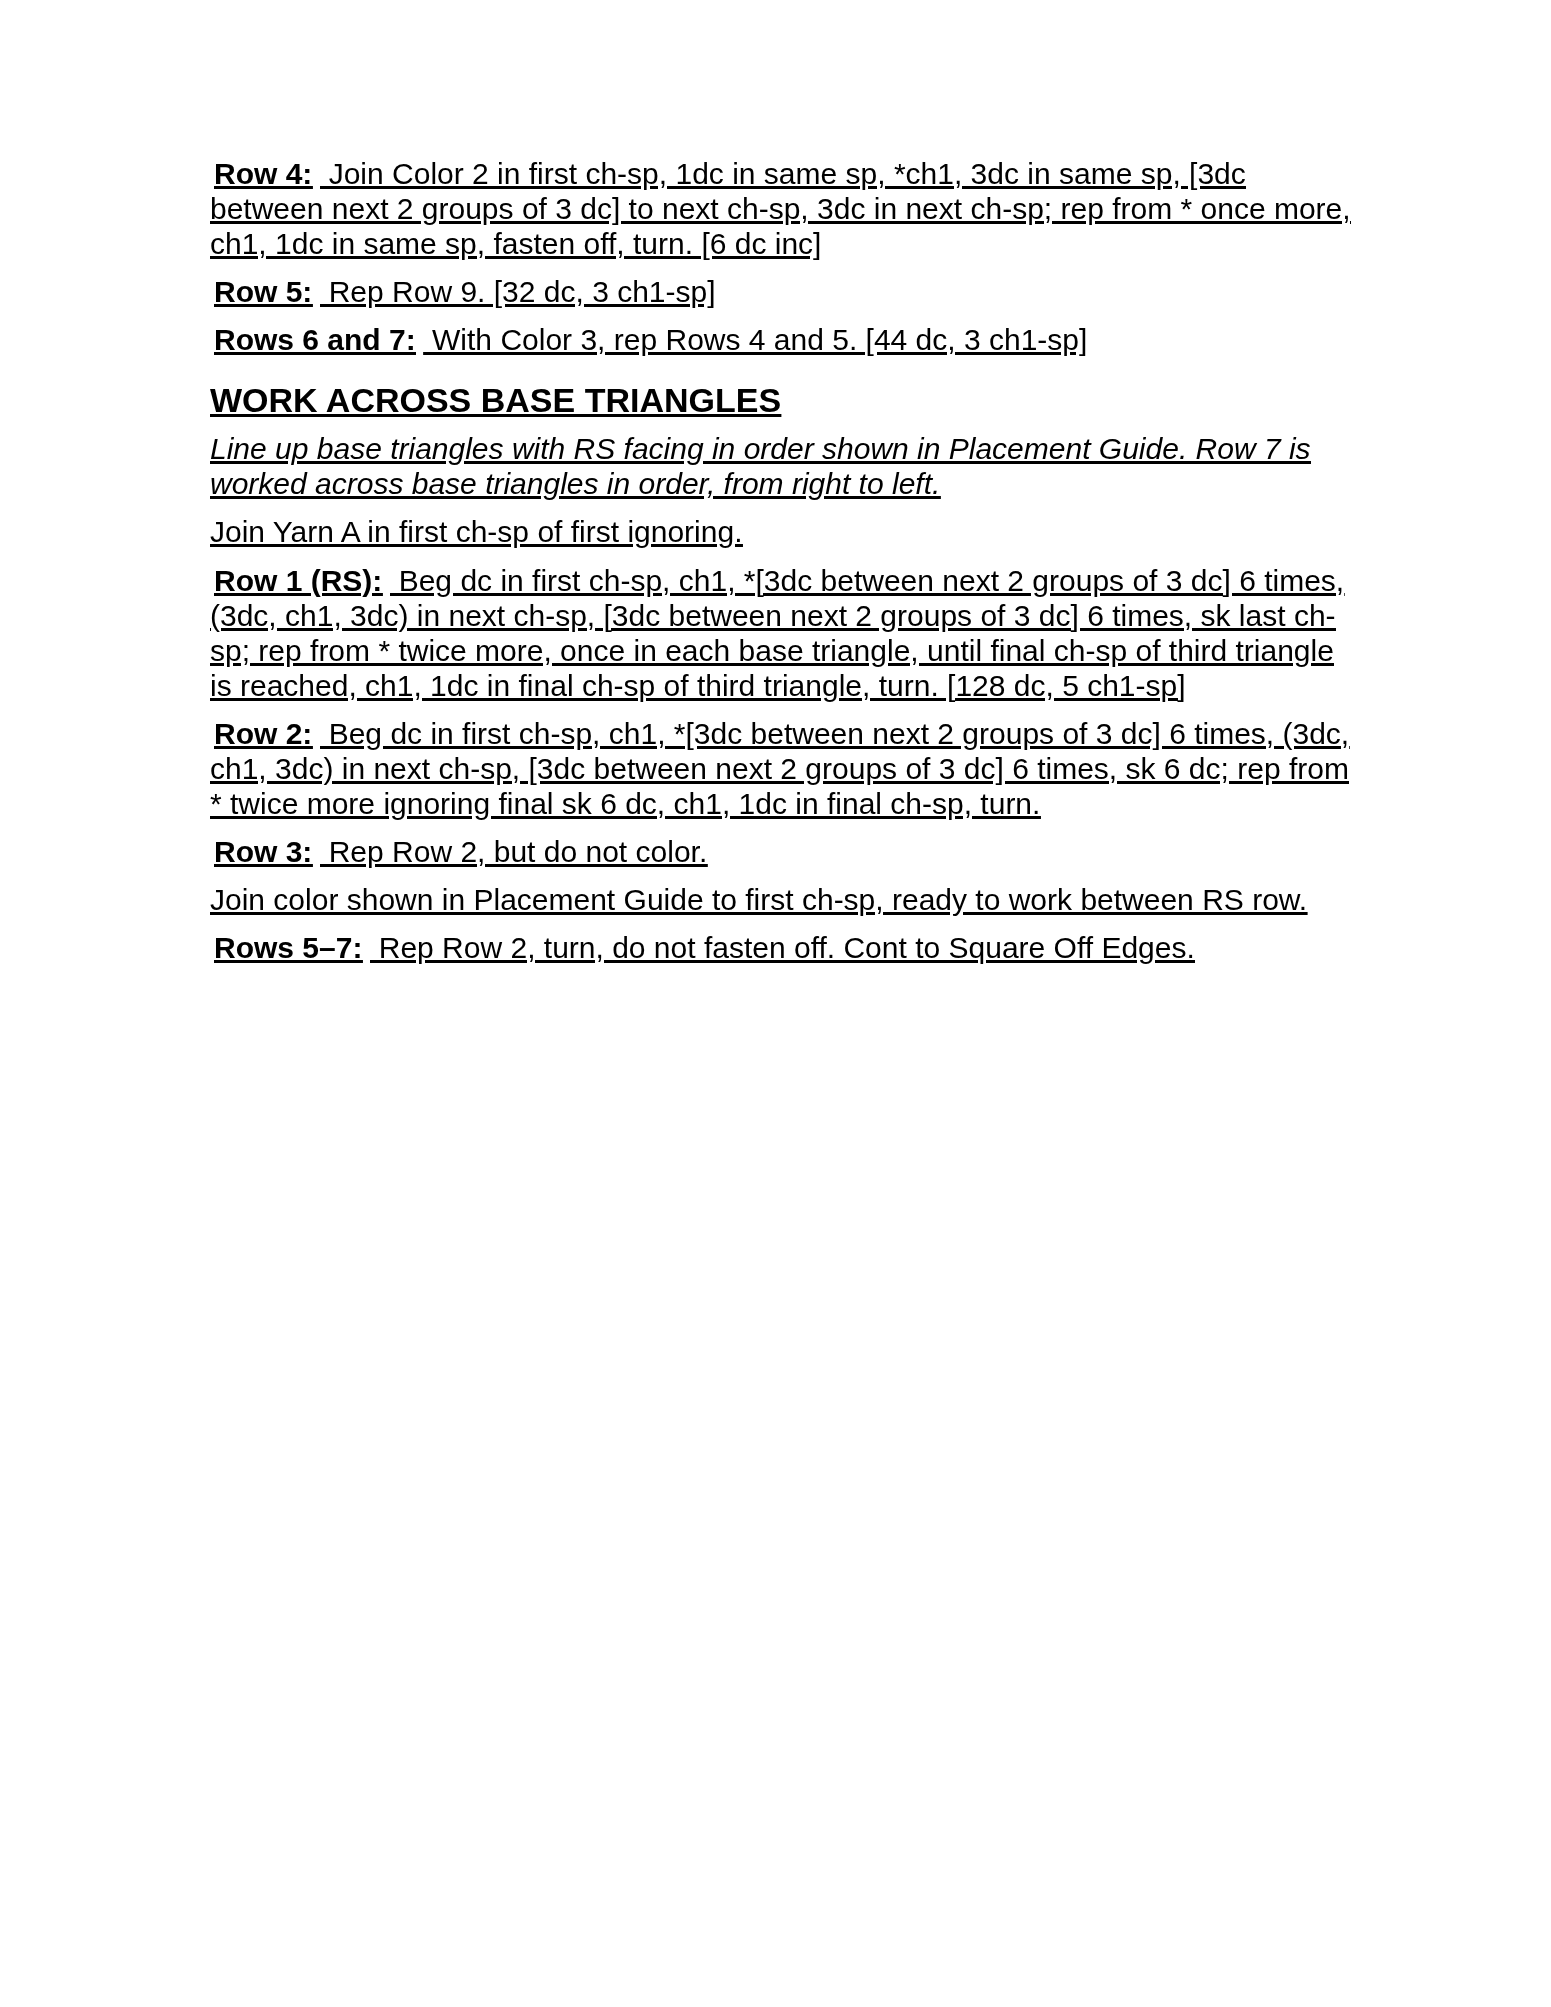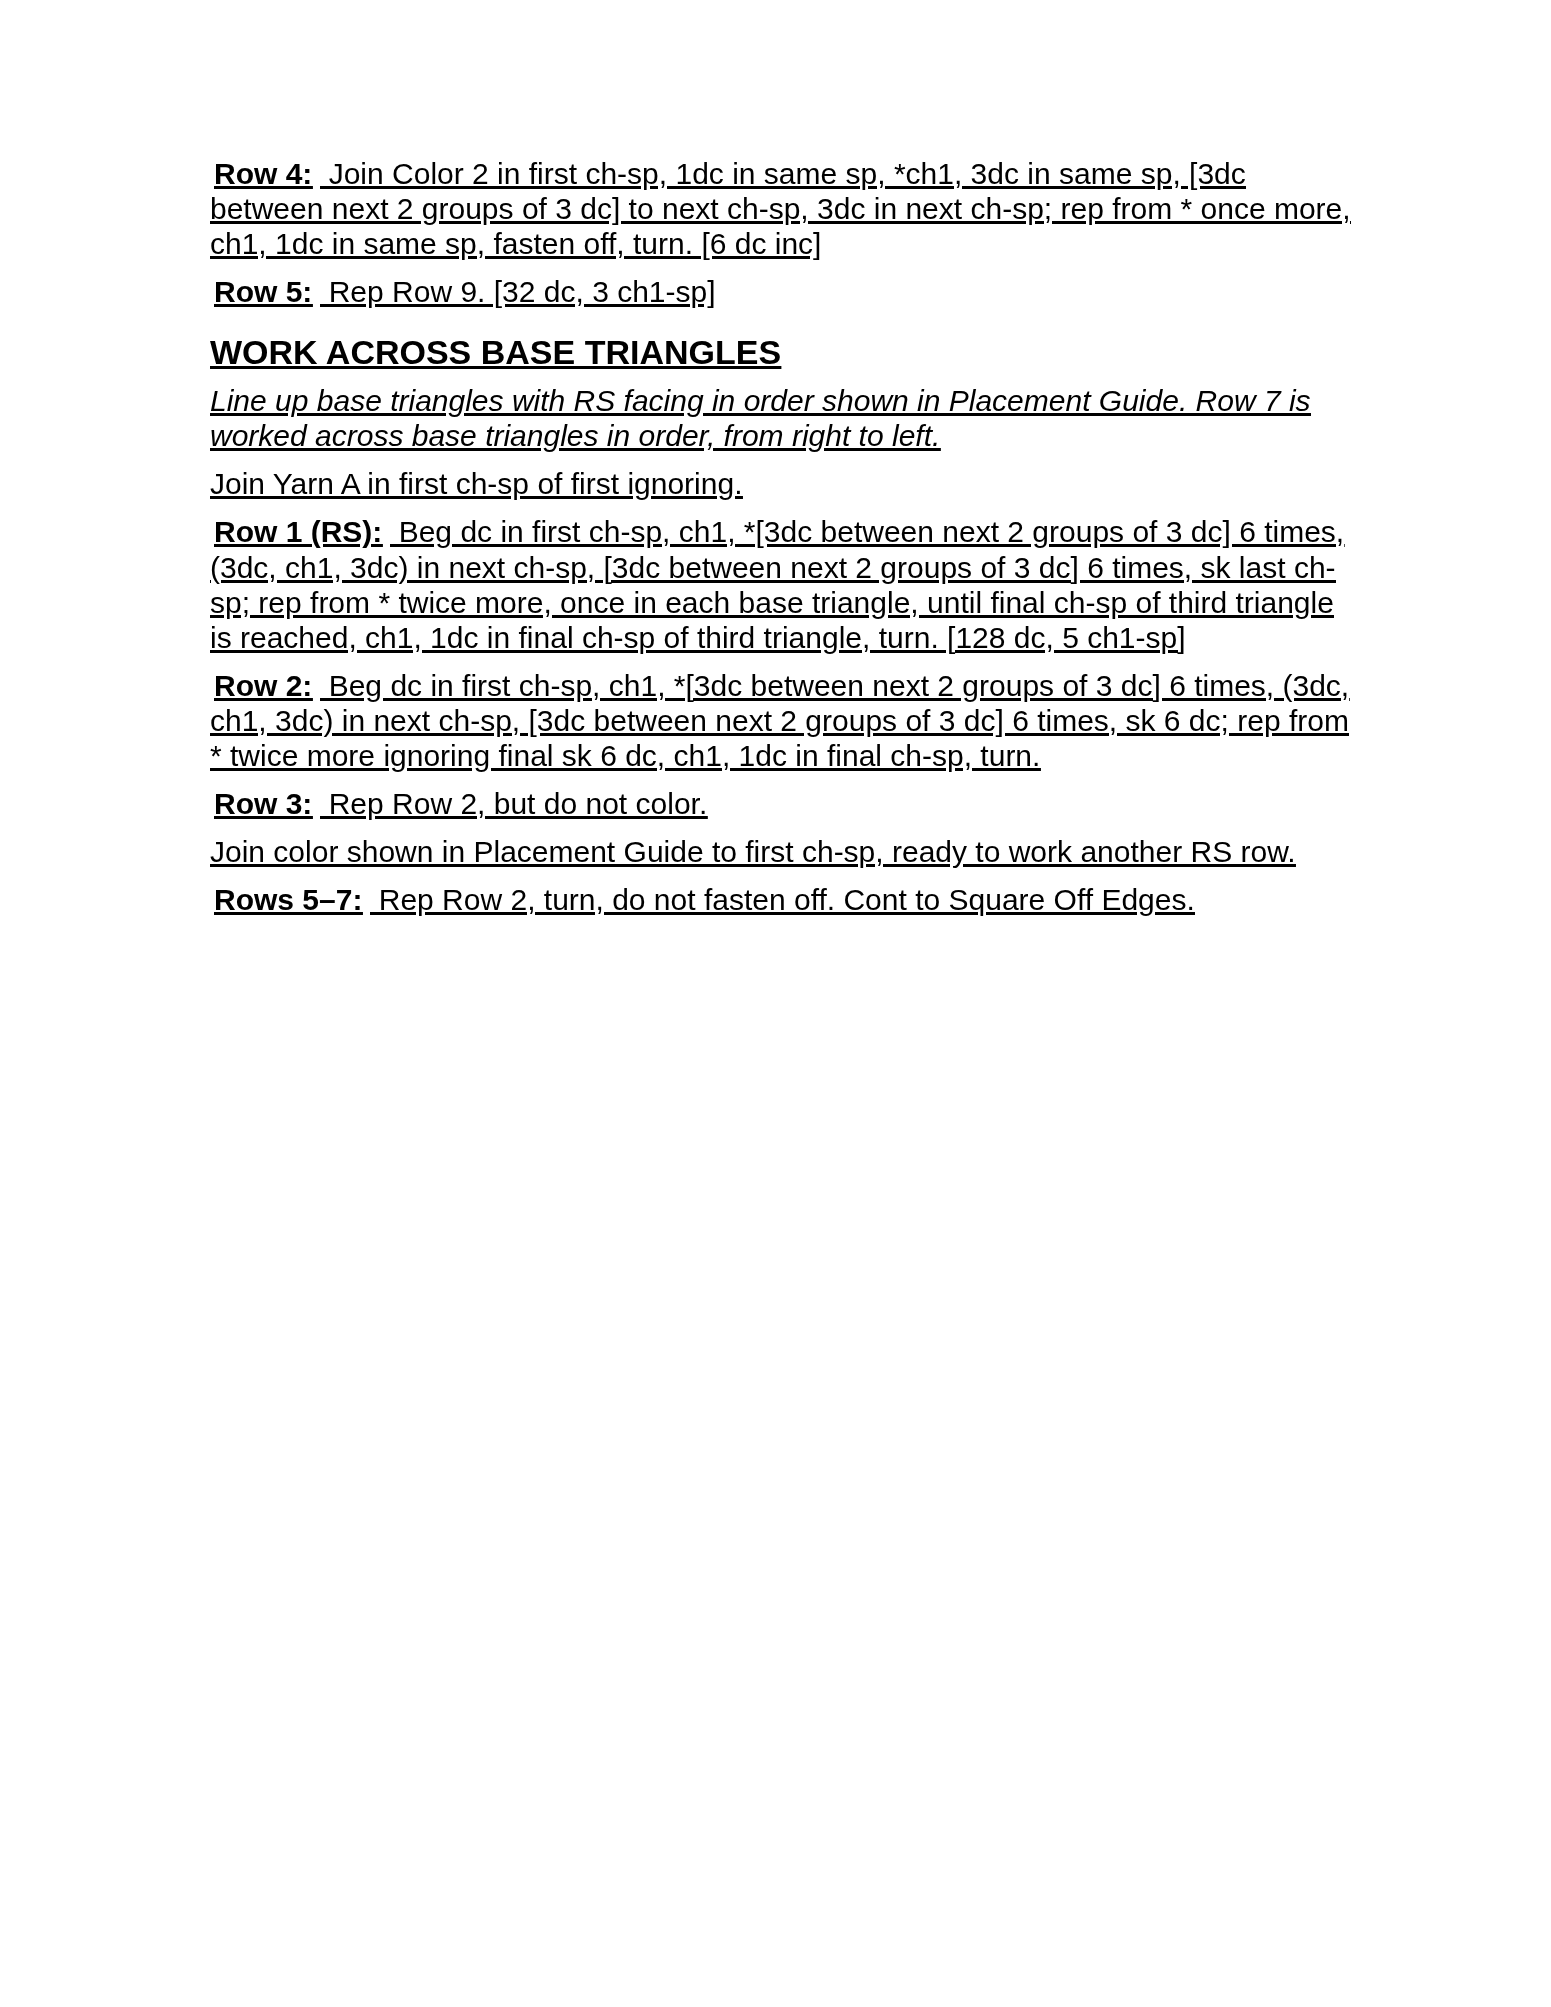--- a/index.html
+++ b/index.html
@@ -40,32 +40,33 @@
 </head>
 <body>
 
 <div class="page">
   <div class="content">
 
     <p class="para"><span class="row-label">Row 4:</span><span class="row-text"> Join Color 2 in first ch-sp, 1dc in same sp, *ch1, 3dc in same sp, [3dc between next 2 groups of 3 dc] to next ch-sp, 3dc in next ch-sp; rep from * once more, ch1, 1dc in same sp, fasten off, turn. [6 dc inc]</span></p>
 
     <p class="para"><span class="row-label">Row 5:</span><span class="row-text"> Rep Row 9. [32 dc, 3 ch1-sp]</span></p>
 
+    <p class="para"><span class="row-label">Rows 6 and 7:</span><span class="row-text"> With Color 3, rep Rows 4 and 5. [44 dc, 3 ch1-sp]</span></p>
 
     <h2 class="heading">WORK ACROSS BASE TRIANGLES</h2>
 
     <p class="para italic">Line up base triangles with RS facing in order shown in Placement Guide. Row 7 is worked across base triangles in order, from right to left.</p>
 
     <p class="para">Join Yarn A in first ch-sp of first ignoring.</p>
 
     <p class="para"><span class="row-label">Row 1 (RS):</span><span class="row-text"> Beg dc in first ch-sp, ch1, *[3dc between next 2 groups of 3 dc] 6 times, (3dc, ch1, 3dc) in next ch-sp, [3dc between next 2 groups of 3 dc] 6 times, sk last ch-sp; rep from * twice more, once in each base triangle, until final ch-sp of third triangle is reached, ch1, 1dc in final ch-sp of third triangle, turn. [128 dc, 5 ch1-sp]</span></p>
 
     <p class="para"><span class="row-label">Row 2:</span><span class="row-text"> Beg dc in first ch-sp, ch1, *[3dc between next 2 groups of 3 dc] 6 times, (3dc, ch1, 3dc) in next ch-sp, [3dc between next 2 groups of 3 dc] 6 times, sk 6 dc; rep from * twice more ignoring final sk 6 dc, ch1, 1dc in final ch-sp, turn.</span></p>
 
     <p class="para"><span class="row-label">Row 3:</span><span class="row-text"> Rep Row 2, but do not color.</span></p>
 
-    <p class="para">Join color shown in Placement Guide to first ch-sp, ready to work another RS row.</p>
+    <p class="para">Join color shown in Placement Guide to first ch-sp, ready to work between RS row.</p>
 
 
     <p class="para"><span class="row-label">Rows 5–7:</span><span class="row-text"> Rep Row 2, turn, do not fasten off. Cont to Square Off Edges.</span></p>
 
   </div>
 </div>
 
 </body></html>

